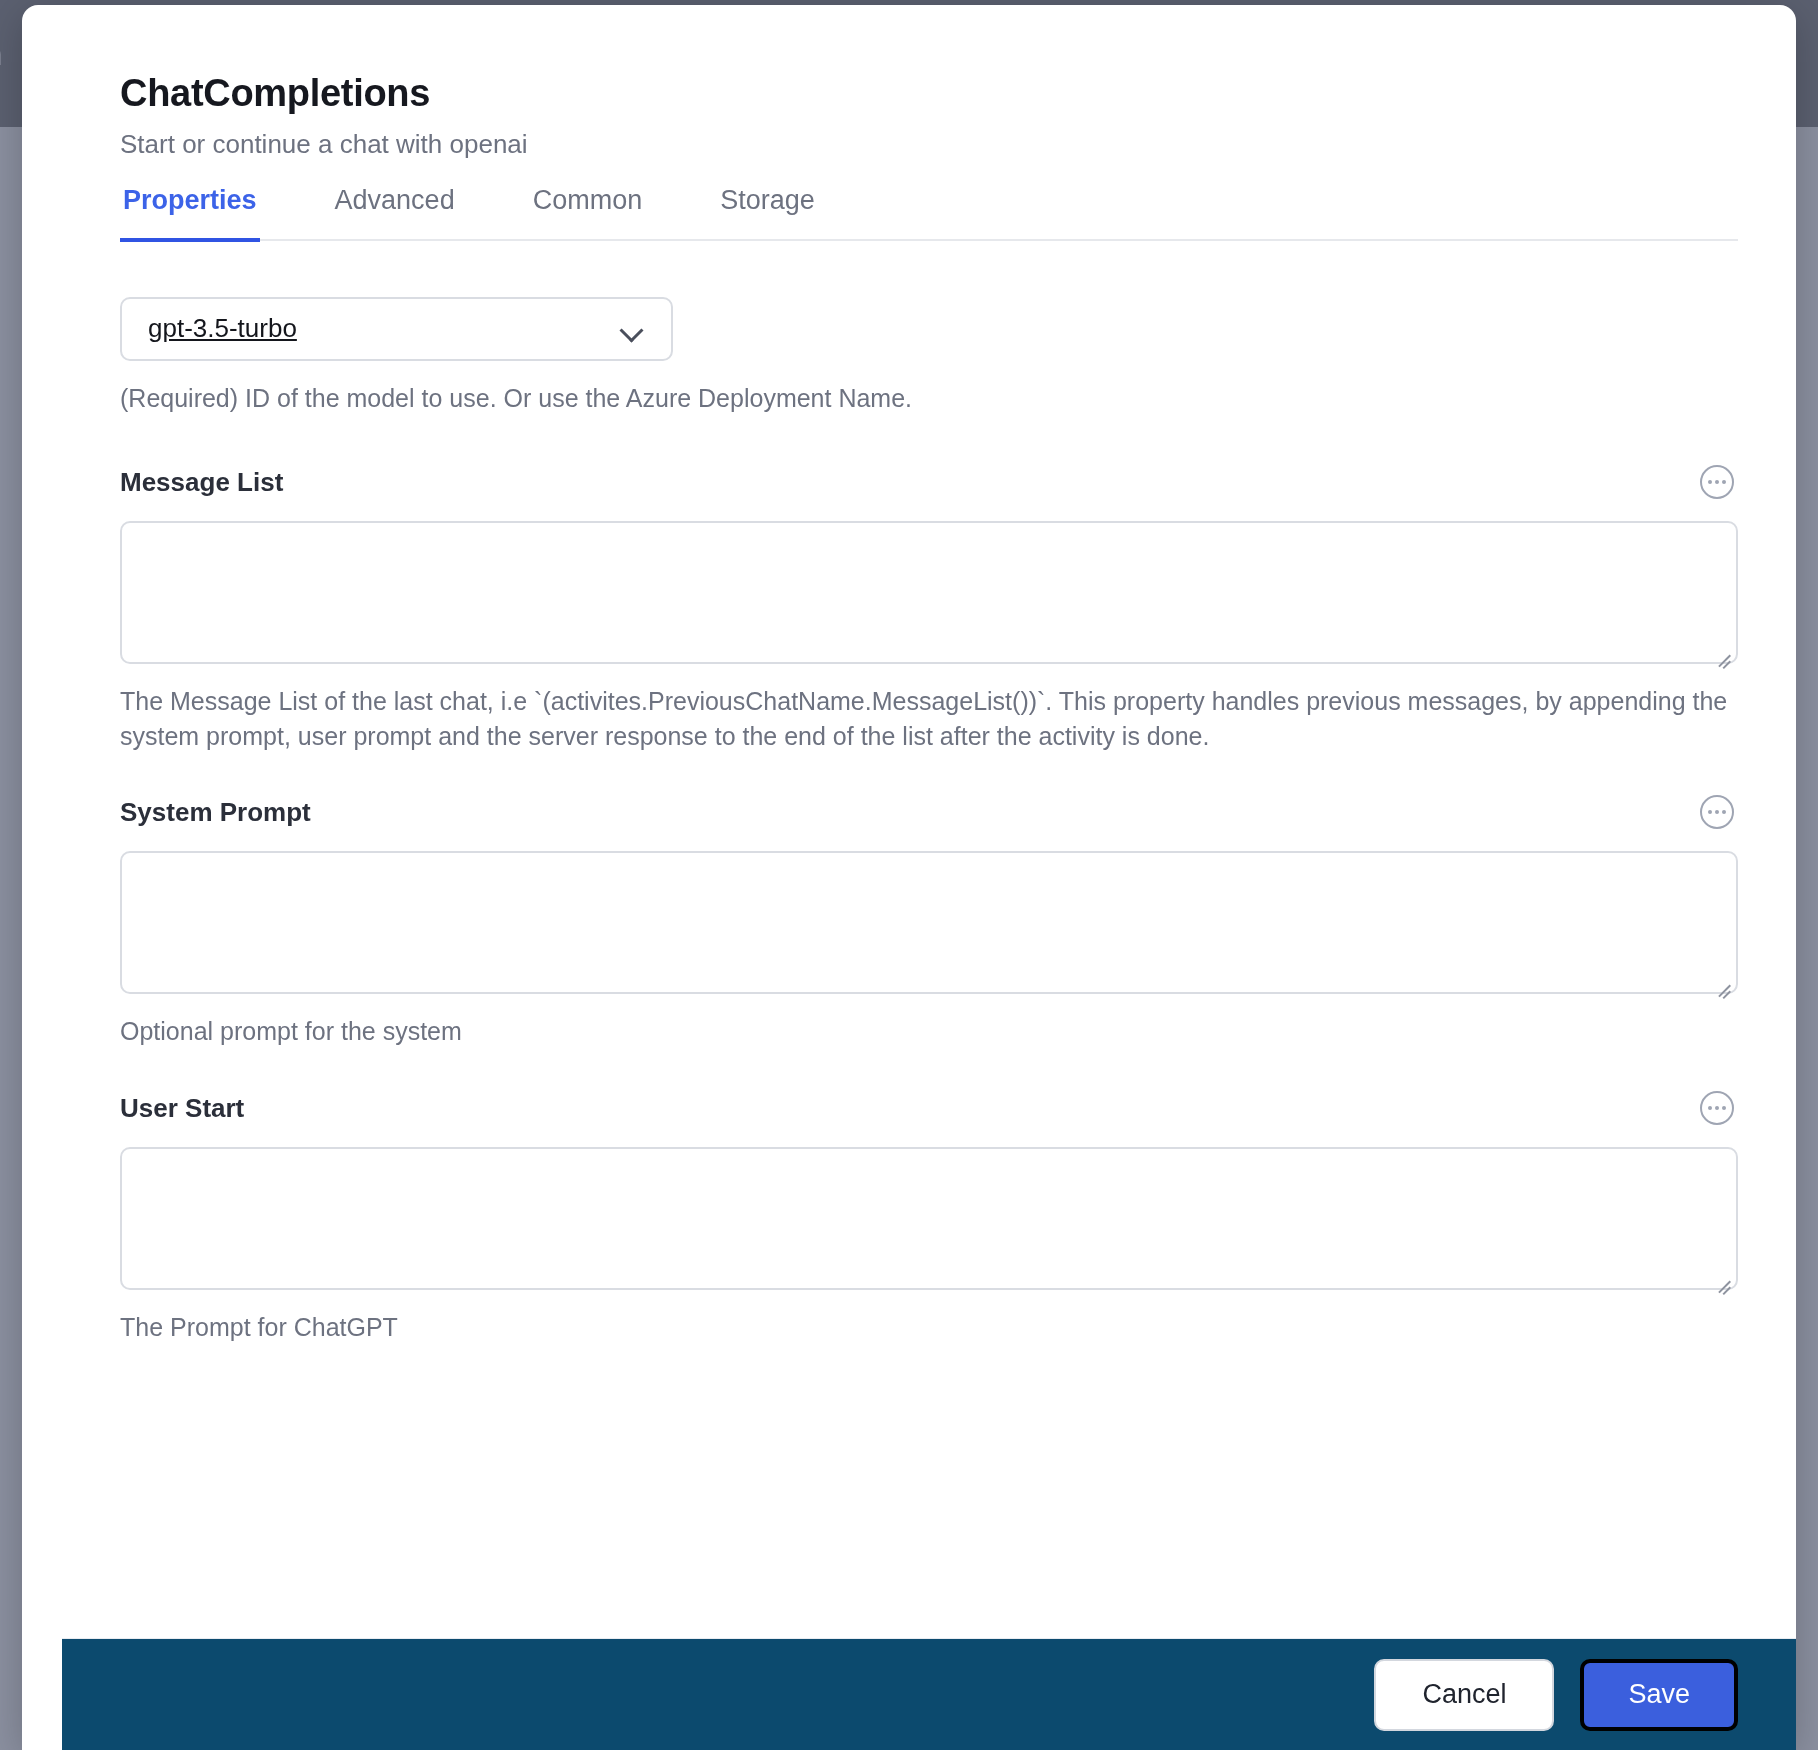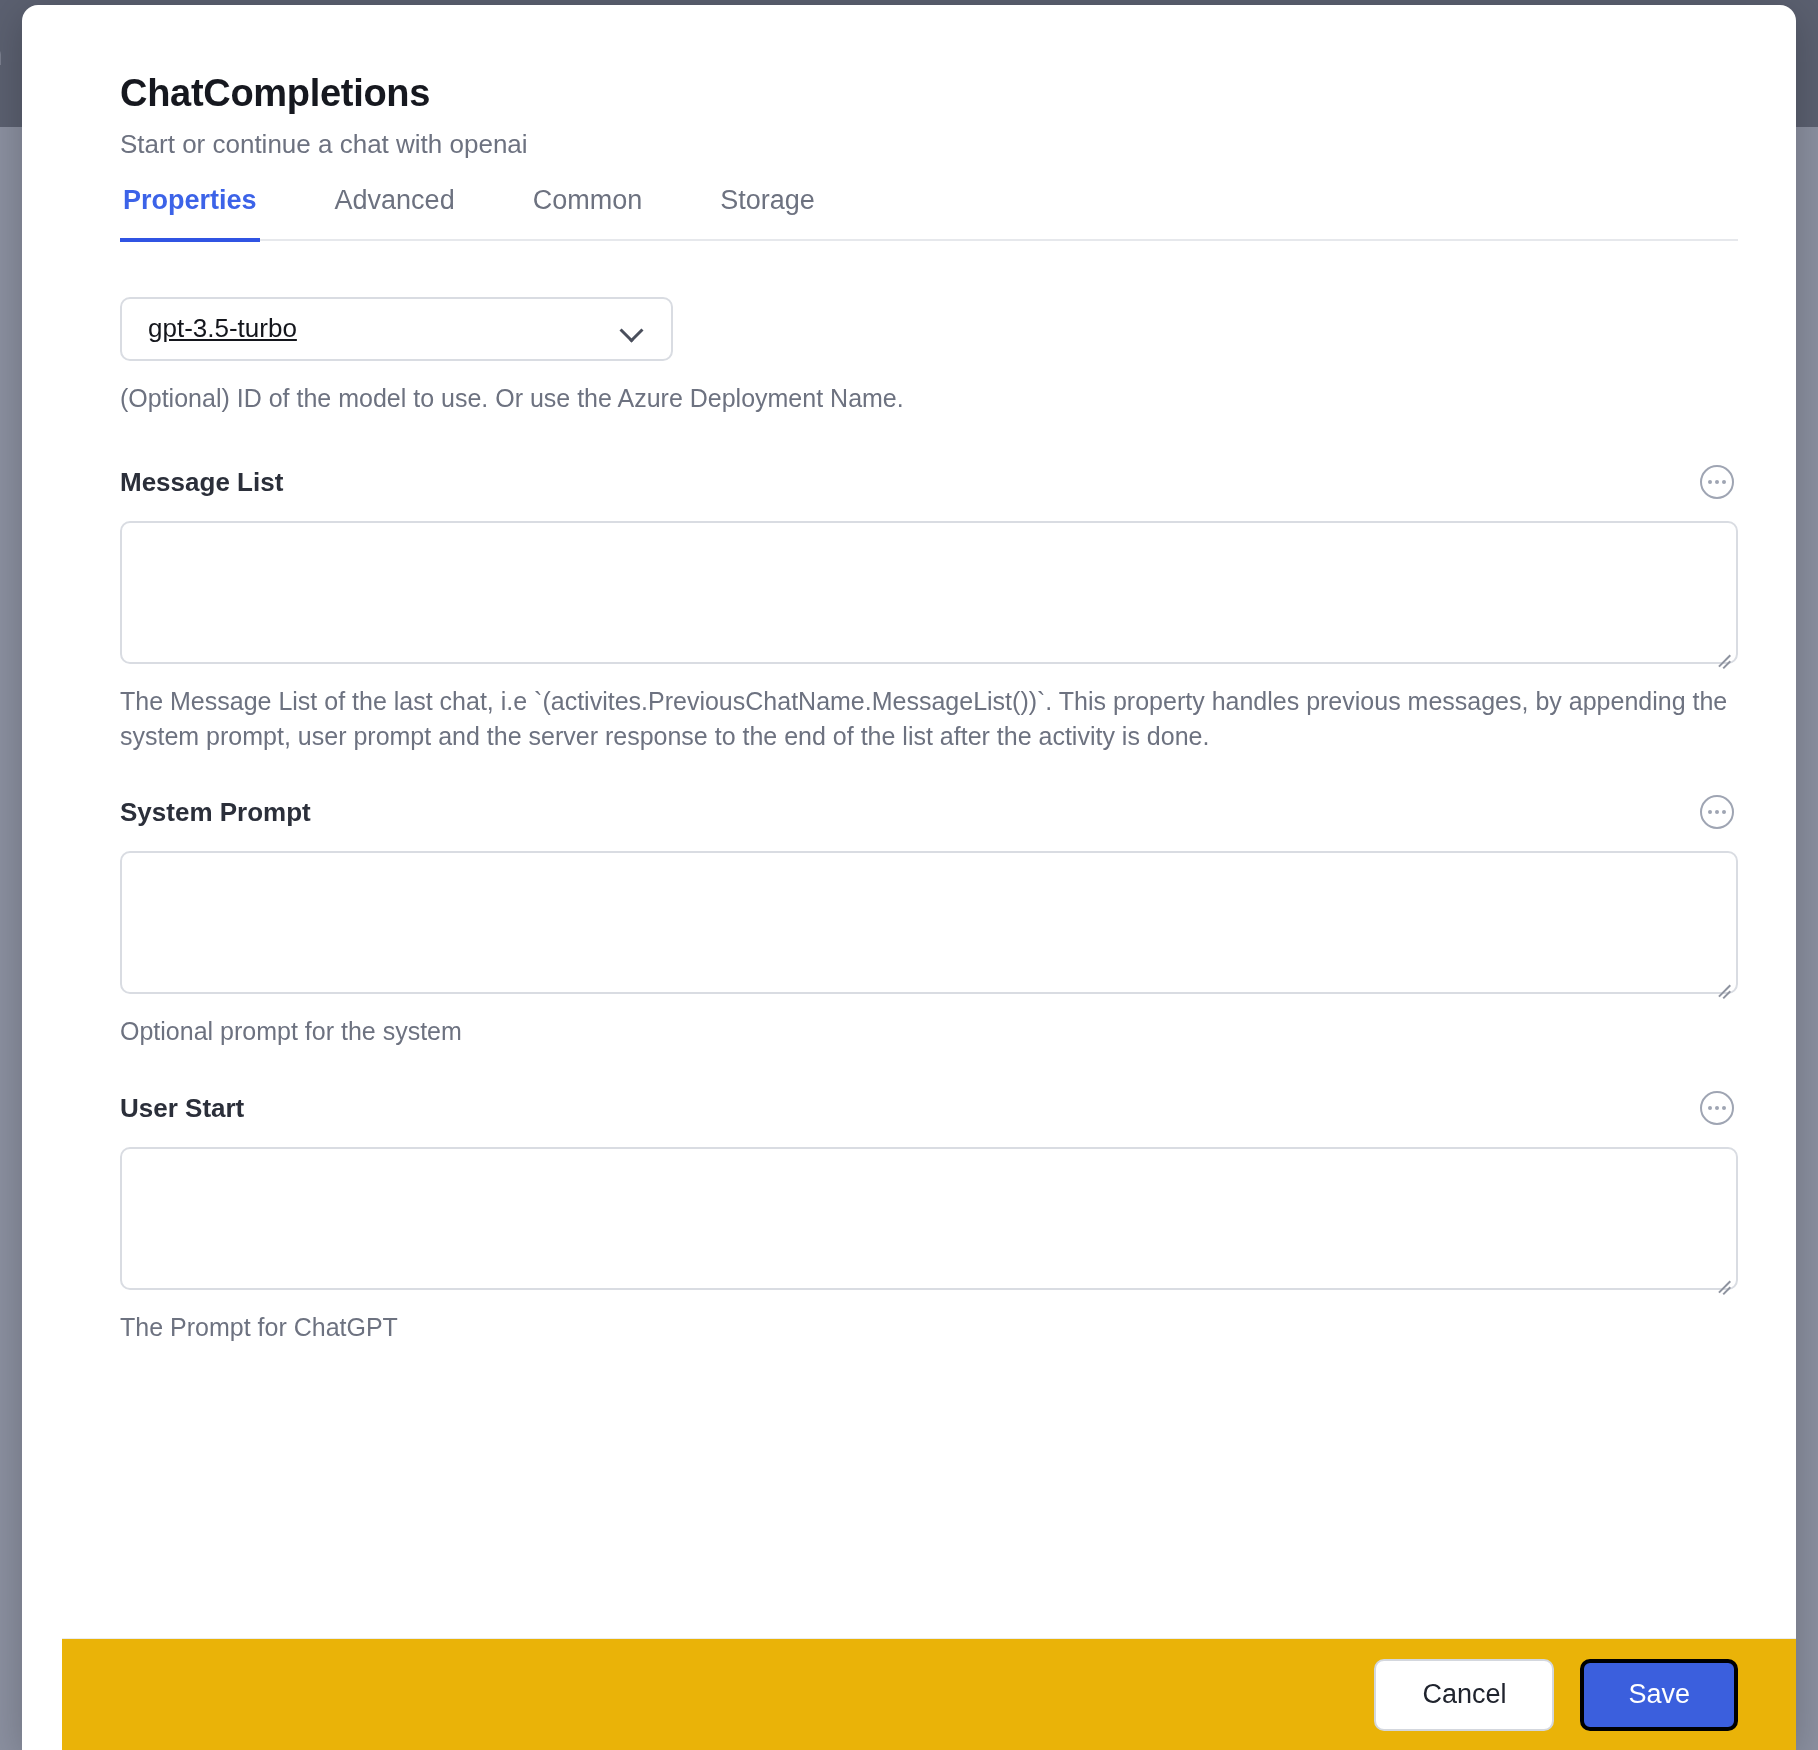--- a/index.html
+++ b/index.html
@@ -219,21 +219,21 @@
   }
   .help-text.tight { }
 
   .field-gap { height: 50px; }
   .field-gap-sm { height: 42px; }
 
   
   .modal-footer {
     flex: 0 0 auto;
     height: 112px;
-    background: #eab308;
+    background: #0c4a6e;
     border-top: 1px solid #e9ecf1;
     display: flex;
     align-items: center;
     justify-content: flex-end;
     padding-right: 58px;
     gap: 26px;
   }
   .btn {
     font-family: "Liberation Sans", sans-serif;
     font-size: 27px;
@@ -281,21 +281,21 @@
         <button class="tab">Storage</button>
       </div>
 
       <div class="field">
         <div class="select-wrap">
           <div class="select-box">
             <span>gpt-3.5-turbo</span>
             <span class="chev"></span>
           </div>
         </div>
-        <div class="help-text">(Optional) ID of the model to use. Or use the Azure Deployment Name.</div>
+        <div class="help-text">(Required) ID of the model to use. Or use the Azure Deployment Name.</div>
       </div>
 
       <div class="field-gap"></div>
 
       <div class="field">
         <div class="field-head">
           <span class="field-label">Message List</span>
           <span class="ellipsis-btn">
               <i></i>
               <i></i>

